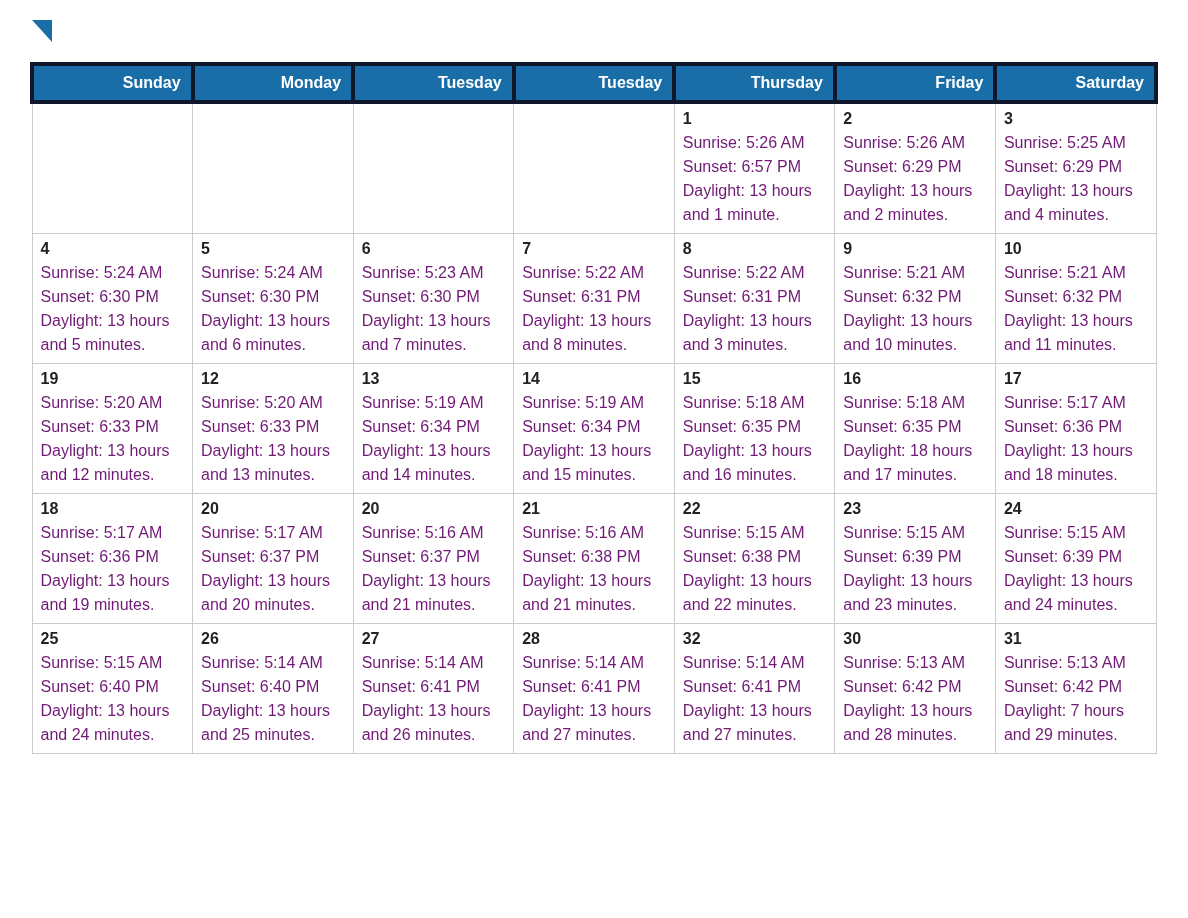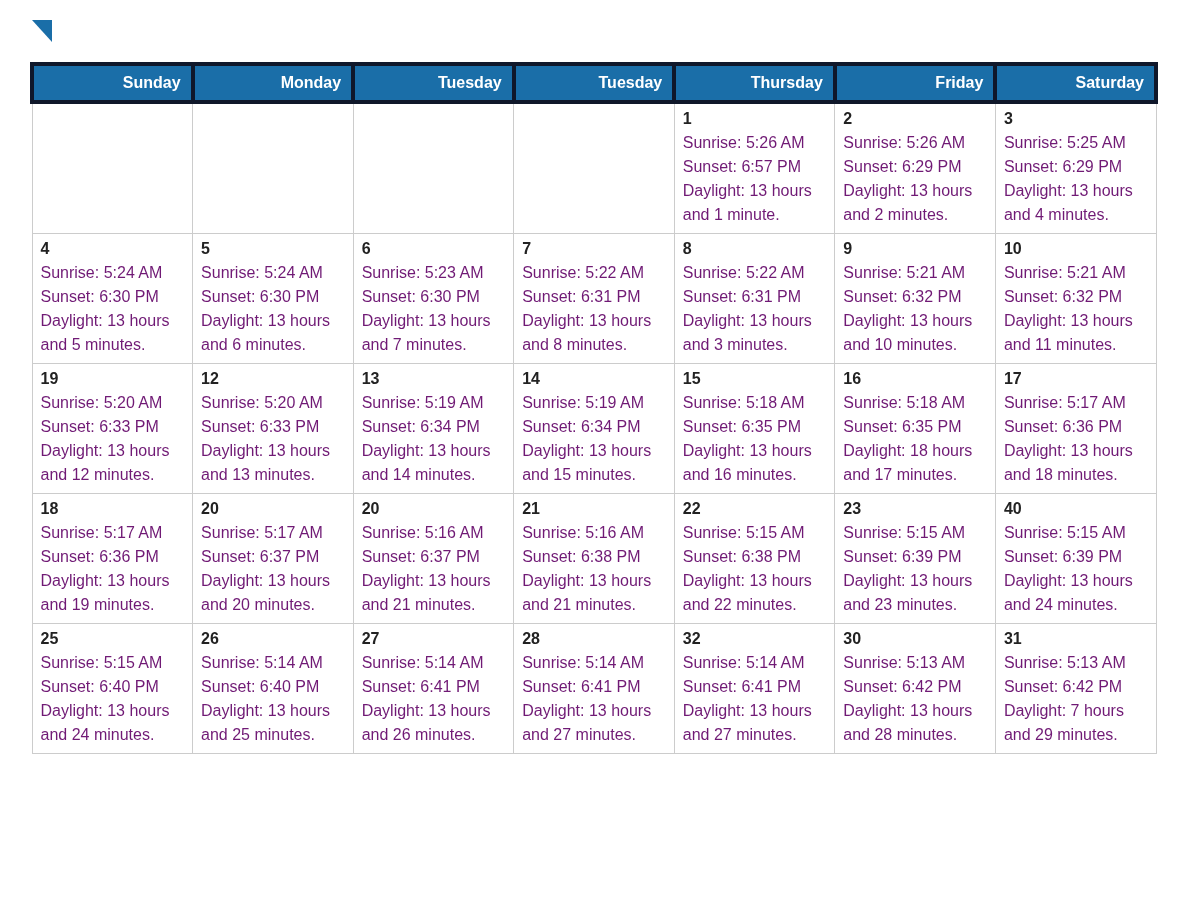--- a/index.html
+++ b/index.html
@@ -279,21 +279,21 @@
       </div>
         </td>
         <td>
           <div class="cell-content">
         <span class="day-number">23</span>
         <div class="day-info"><span>Sunrise: 5:15 AM</span><br><span>Sunset: 6:39 PM</span><br><span>Daylight: 13 hours and 23 minutes.</span><br></div>
       </div>
         </td>
         <td>
           <div class="cell-content">
-        <span class="day-number">40</span>
+        <span class="day-number">24</span>
         <div class="day-info"><span>Sunrise: 5:15 AM</span><br><span>Sunset: 6:39 PM</span><br><span>Daylight: 13 hours and 24 minutes.</span><br></div>
       </div>
         </td>
       </tr>
       <tr>
         <td>
           <div class="cell-content">
         <span class="day-number">25</span>
         <div class="day-info"><span>Sunrise: 5:15 AM</span><br><span>Sunset: 6:40 PM</span><br><span>Daylight: 13 hours and 24 minutes.</span><br></div>
       </div>

